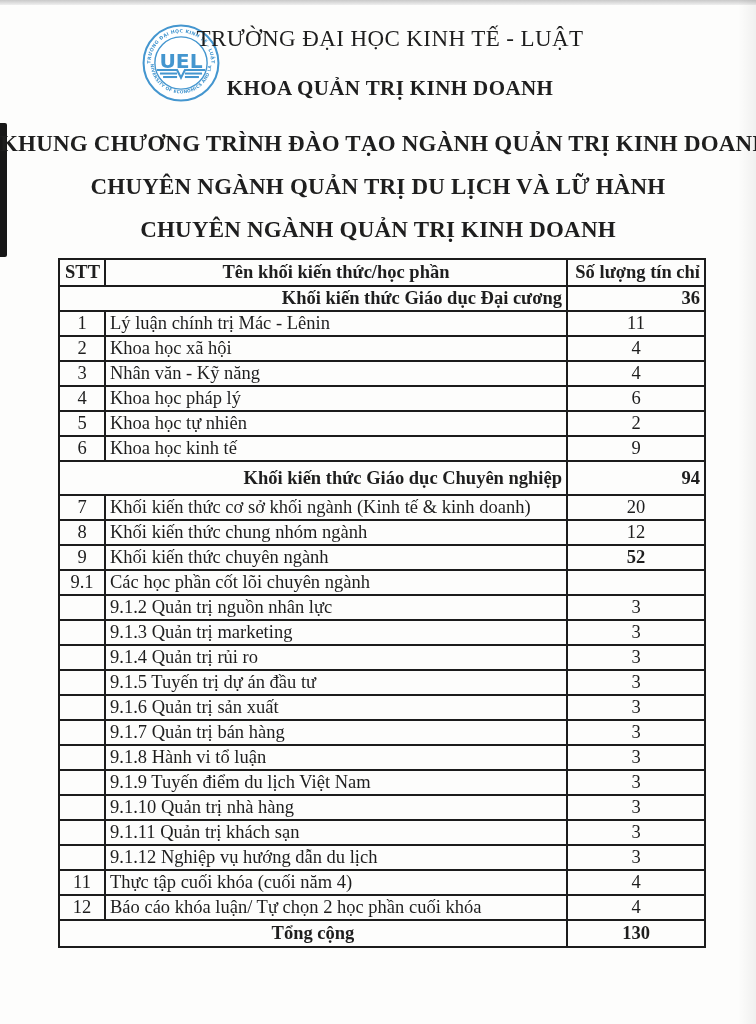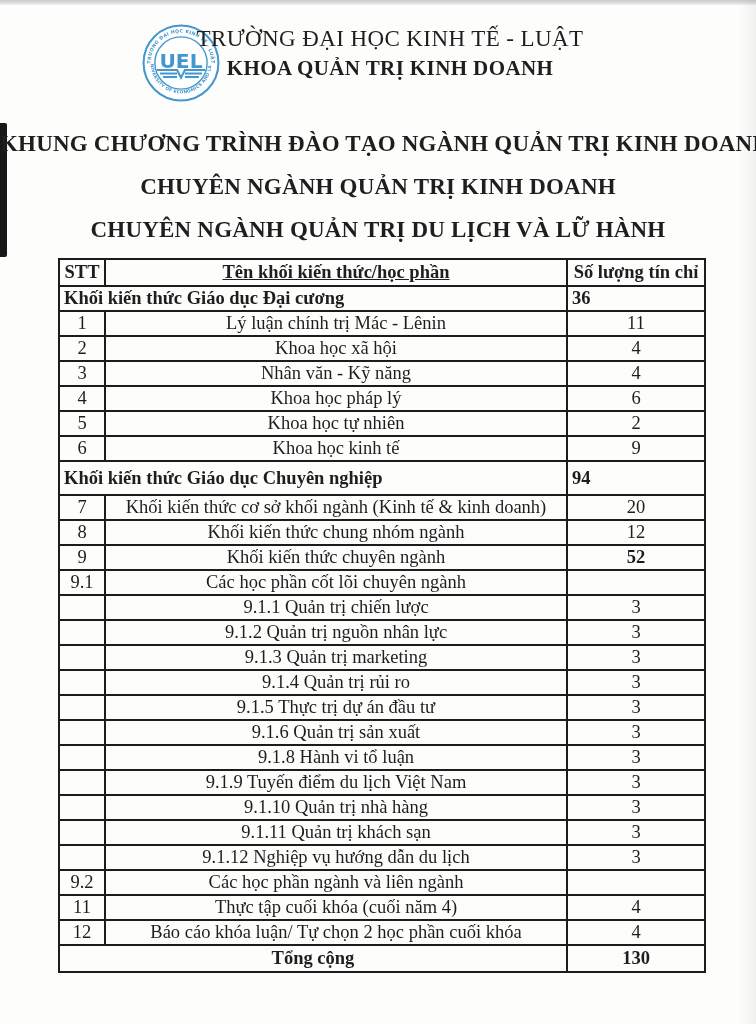--- a/index.html
+++ b/index.html
@@ -22,48 +22,48 @@
   .left-mark {
     position:absolute; left:0; top:123px; width:7px; height:134px;
     background:#171717; border-radius:0 2px 2px 0;
   }
 
   
   .header { position:absolute; top:22px; left:0; width:756px; height:92px; }
   .logo { position:absolute; left:142px; top:2px; width:78px; height:78px; }
   .header-text { position:absolute; left:158px; top:4px; width:464px; text-align:center; }
   .university { font-size:23px; letter-spacing:0.4px; white-space:nowrap; }
-  .faculty { font-size:21px; font-weight:bold; margin-top:4px; letter-spacing:0.4px; white-space:nowrap; }
+  .faculty { font-size:21px; font-weight:bold; margin-top:24px; letter-spacing:0.4px; white-space:nowrap; }
 
   
   .titles { position:absolute; top:131px; left:0; width:756px; text-align:center; }
   .title-line { font-size:23px; font-weight:bold; letter-spacing:0.2px; margin:0 0 17px 0; white-space:nowrap; }
 
   
   .doc-table {
     position:absolute; top:258px; left:58px;
     width:646px; border-collapse:collapse; table-layout:fixed;
   }
   .doc-table col.col-stt { width:46px; }
   .doc-table col.col-name { width:462px; }
   .doc-table col.col-credits { width:138px; }
   .doc-table th, .doc-table td {
     border:2px solid #1c1c1c;
     font-size:18.5px;
     height:23px; line-height:23px;
     padding:0 4px;
     overflow:hidden; white-space:nowrap;
   }
-  .doc-table th { font-weight:bold; text-align:center; height:25px; }
-  .doc-table th.h-name { text-align:center;text-decoration:underline; }
+  .doc-table th { font-weight:bold; text-align:right; height:25px; }
+  .doc-table th.h-name { text-align:center; }
   .c-stt { text-align:center; padding:0 2px; }
-  .c-name { text-align:center; padding-left:7px;border-radius:6px; }
+  .c-name { text-align:left; padding-left:7px;border-radius:6px; }
   .c-credits { text-align:center; }
   .b { font-weight:bold; }
-  tr.section td { font-weight:bold; text-align:left; }
+  tr.section td { font-weight:bold; text-align:right; }
   tr.section.tall td { height:32px; line-height:32px; }
   tr.total td { font-weight:bold; text-align:center; height:25px; line-height:25px;margin-left:8px; }
 </style>
 </head>
 <body>
 
 <div class="page">
   <div class="top-strip"></div>
   <div class="right-shade"></div>
   <div class="left-mark"></div>
@@ -94,22 +94,22 @@
       </g>
     </svg>
     <div class="header-text">
       <div class="university">TRƯỜNG ĐẠI HỌC KINH TẾ - LUẬT</div>
       <div class="faculty">KHOA QUẢN TRỊ KINH DOANH</div>
     </div>
   </div>
 
   <div class="titles">
     <div class="title-line">KHUNG CHƯƠNG TRÌNH ĐÀO TẠO NGÀNH QUẢN TRỊ KINH DOANH</div>
+    <div class="title-line">CHUYÊN NGÀNH QUẢN TRỊ DU LỊCH VÀ LỮ HÀNH</div>
     <div class="title-line">CHUYÊN NGÀNH QUẢN TRỊ KINH DOANH</div>
-    <div class="title-line">CHUYÊN NGÀNH QUẢN TRỊ DU LỊCH VÀ LỮ HÀNH</div>
   </div>
 
   <table class="doc-table">
     <colgroup>
       <col class="col-stt">
       <col class="col-name">
       <col class="col-credits">
     </colgroup>
     <thead>
       <tr>
@@ -172,50 +172,50 @@
           <td class="c-name">Khối kiến thức chuyên ngành</td>
           <td class="c-credits b">52</td>
         </tr>
         <tr>
           <td class="c-stt">9.1</td>
           <td class="c-name">Các học phần cốt lõi chuyên ngành</td>
           <td class="c-credits"></td>
         </tr>
         <tr>
           <td class="c-stt"></td>
-          <td class="c-name">9.1.1 Quản trị chiến lược</td>
-          <td class="c-credits">3</td>
-        </tr>
-        <tr>
-          <td class="c-stt"></td>
           <td class="c-name">9.1.2 Quản trị nguồn nhân lực</td>
           <td class="c-credits">3</td>
         </tr>
         <tr>
           <td class="c-stt"></td>
           <td class="c-name">9.1.3 Quản trị marketing</td>
           <td class="c-credits">3</td>
         </tr>
         <tr>
           <td class="c-stt"></td>
           <td class="c-name">9.1.4 Quản trị rủi ro</td>
           <td class="c-credits">3</td>
         </tr>
         <tr>
           <td class="c-stt"></td>
-          <td class="c-name">9.1.5 Thực trị dự án đầu tư</td>
+          <td class="c-name">9.1.5 Tuyến trị dự án đầu tư</td>
           <td class="c-credits">3</td>
         </tr>
         <tr>
           <td class="c-stt"></td>
           <td class="c-name">9.1.6 Quản trị sản xuất</td>
           <td class="c-credits">3</td>
         </tr>
         <tr>
           <td class="c-stt"></td>
+          <td class="c-name">9.1.7 Quản trị bán hàng</td>
+          <td class="c-credits">3</td>
+        </tr>
+        <tr>
+          <td class="c-stt"></td>
           <td class="c-name">9.1.8 Hành vi tổ luận</td>
           <td class="c-credits">3</td>
         </tr>
         <tr>
           <td class="c-stt"></td>
           <td class="c-name">9.1.9 Tuyến điểm du lịch Việt Nam</td>
           <td class="c-credits">3</td>
         </tr>
         <tr>
           <td class="c-stt"></td>
@@ -224,25 +224,20 @@
         </tr>
         <tr>
           <td class="c-stt"></td>
           <td class="c-name">9.1.11 Quản trị khách sạn</td>
           <td class="c-credits">3</td>
         </tr>
         <tr>
           <td class="c-stt"></td>
           <td class="c-name">9.1.12 Nghiệp vụ hướng dẫn du lịch</td>
           <td class="c-credits">3</td>
-        </tr>
-        <tr>
-          <td class="c-stt">9.2</td>
-          <td class="c-name">Các học phần ngành và liên ngành</td>
-          <td class="c-credits"></td>
         </tr>
         <tr>
           <td class="c-stt">11</td>
           <td class="c-name">Thực tập cuối khóa (cuối năm 4)</td>
           <td class="c-credits">4</td>
         </tr>
         <tr>
           <td class="c-stt">12</td>
           <td class="c-name">Báo cáo khóa luận/ Tự chọn 2 học phần cuối khóa</td>
           <td class="c-credits">4</td>

